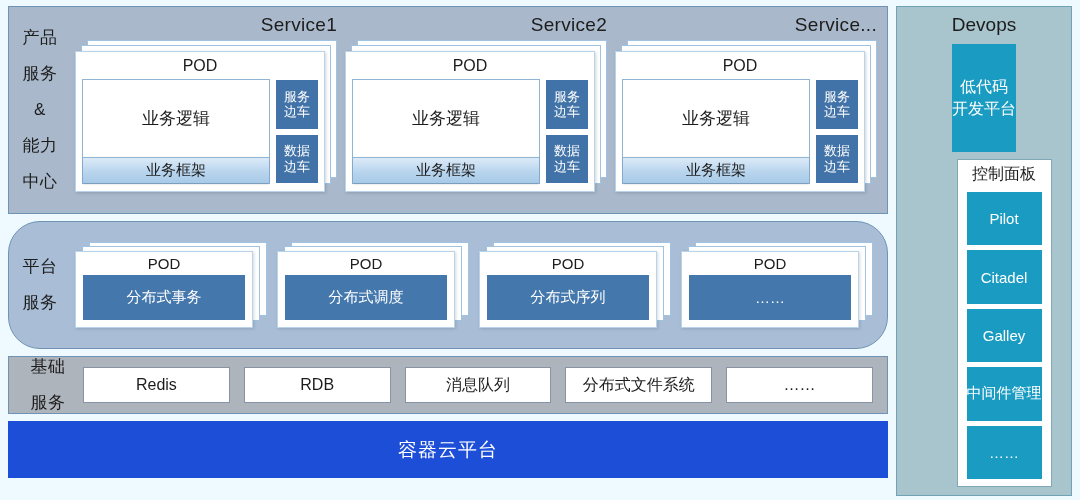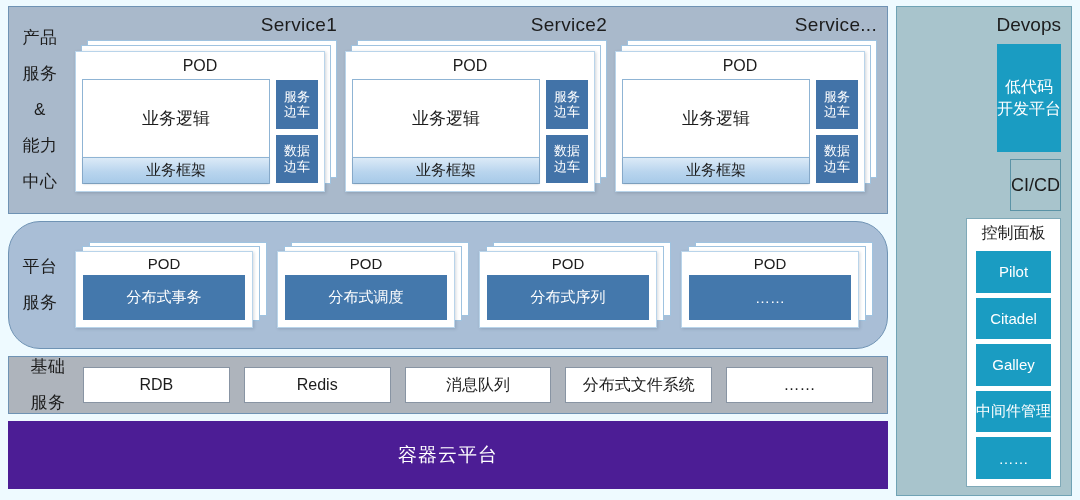--- a/index.html
+++ b/index.html
@@ -238,38 +238,38 @@
     border: 1px solid #8894a3;
     display: flex;
     align-items: center;
     justify-content: center;
     font-size: 16px;
     color: #1c1c1c;
   }
 
   
   .cloud-bar {
-    height: 68px;
-    background: #4c1d95;
+    height: 57px;
+    background: #1d4ed8;
     display: flex;
     align-items: center;
     justify-content: center;
     color: #ffffff;
     font-size: 19px;
     letter-spacing: 1px;
   }
 
   
   .devops {
     flex: 1;
     background: #a8c4cc;
     border: 1px solid #6fa3b5;
     display: flex;
     flex-direction: column;
-    align-items: flex-end;
+    align-items: center;
     padding: 5px 10px 8px 10px;
     gap: 7px;
   }
 
   .devops-title {
     text-align: center;
     font-size: 19px;
     color: #1c1c1c;
     padding: 2px 0 1px 0;
   }
@@ -470,41 +470,40 @@
 
       </div>
     </div>
 
     <div class="band band-infra">
       <div class="band-label">
         <span>基础</span>
         <span>服务</span>
       </div>
       <div class="band-body">
+        <div class="infra-box">Redis</div>
         <div class="infra-box">RDB</div>
-        <div class="infra-box">Redis</div>
         <div class="infra-box">消息队列</div>
         <div class="infra-box">分布式文件系统</div>
         <div class="infra-box">……</div>
       </div>
     </div>
 
     <div class="cloud-bar">容器云平台</div>
 
   </div>
 
   <div class="devops">
     <div class="devops-title">Devops</div>
 
     <div class="lowcode">
       <span>低代码</span>
       <span>开发平台</span>
     </div>
 
-    <div class="cicd">CI/CD</div>
 
     <div class="ctrl-panel">
       <div class="ctrl-title">控制面板</div>
       <div class="ctrl-item">Pilot</div>
       <div class="ctrl-item">Citadel</div>
       <div class="ctrl-item">Galley</div>
       <div class="ctrl-item">中间件管理</div>
       <div class="ctrl-item">……</div>
     </div>
   </div>

